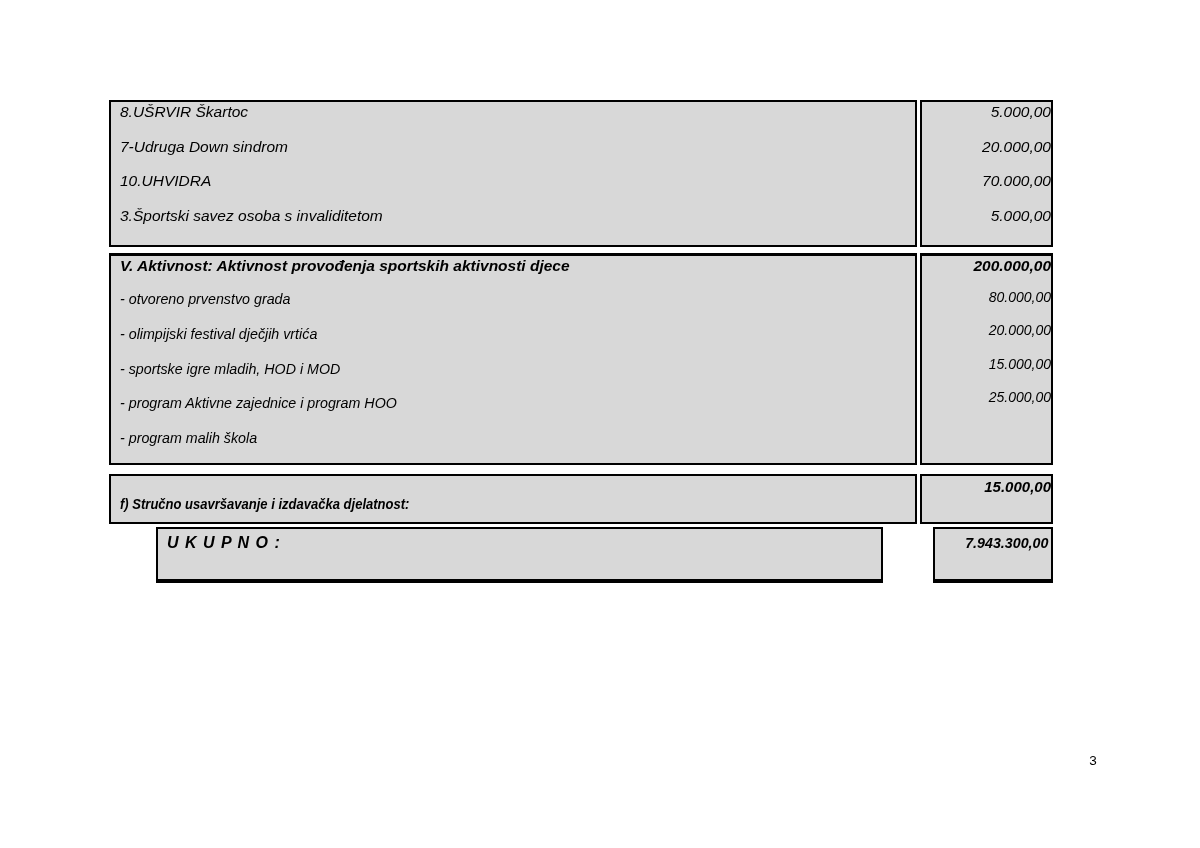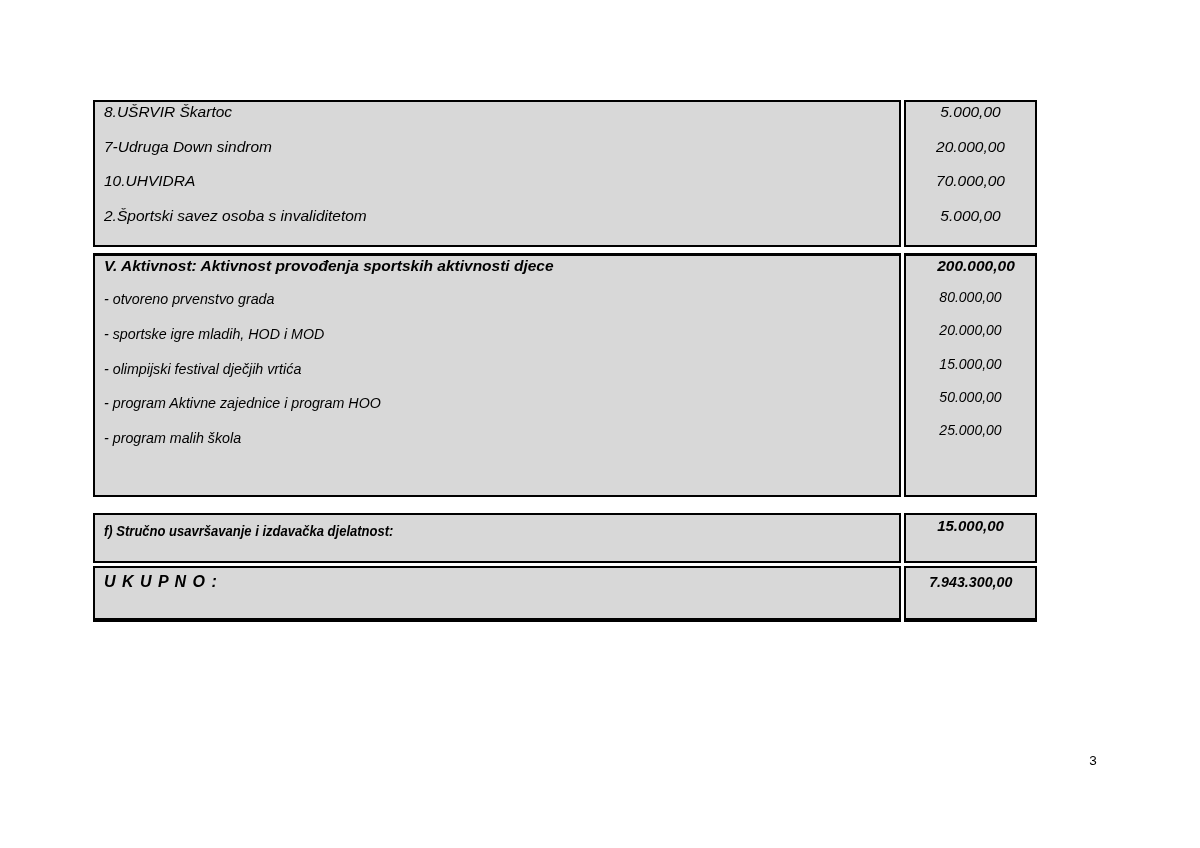--- a/index.html
+++ b/index.html
@@ -11,60 +11,60 @@
     position: relative;
     width: 1200px;
     height: 848px;
     background: var(--page-bg, #ffffff);
     font-family: "Liberation Sans", sans-serif;
     color: #000000;
     overflow: hidden;
   }
   .doc-table {
     position: absolute;
-    left: 93px;
+    left: 109px;
     top: 100px;
     width: 944px;
   }
   .block {
     display: flex;
     gap: 3px;
   }
   .cell {
     background: var(--cell-bg, #d8d8d8);
     border: 2px solid var(--border-color, #000000);
     box-sizing: border-box;
     overflow: hidden;
     font-style: italic;
   }
   .cell-left  { width: 808px; padding-left: 9px; }
-  .cell-right { width: 133px; text-align: center; }
+  .cell-right { width: 133px; text-align: right; }
 
   .b1 { height: 147px; margin-bottom: 6px; }
-  .b2 { height: 244px; margin-bottom: 16px; }
+  .b2 { height: 212px; margin-bottom: 9px; }
   .b3 { height: 50px;  margin-bottom: 3px; }
   .b4 { height: 56px; }
 
   .b2 .cell { border-top-width: 3px; }
-  .b4 .cell { border-bottom-width: 4px; }
+  .b4 .cell { border-bottom-width: 4px; margin-left: 47px; }
 
   .row { margin: 0; white-space: nowrap; }
 
   
   .b1 .row-label  { height: 34.5px; line-height: 19px; font-size: 15.5px; }
   .b1 .row-value  { height: 34.5px; line-height: 19px; font-size: 15.5px; }
 
   
   .b2 .header-label { height: 33px;  line-height: 19px; font-size: 15.5px; font-weight: bold; }
   .b2 .item-label   { height: 34.8px; line-height: 19px; font-size: 15.5px; }
   .b2 .header-value { height: 32px;  line-height: 19px; font-size: 15.5px; font-weight: bold; padding-left: 11px; }
   .b2 .item-value   { height: 33.3px; line-height: 19px; font-size: 14px; }
 
   
-  .b3 .row-label { padding-top: 6px; line-height: 19px; font-size: 15.5px; font-weight: bold; }
+  .b3 .row-label { padding-top: 18px; line-height: 19px; font-size: 15.5px; font-weight: bold; }
   .b3 .row-value { padding-top: 1px; line-height: 19px; font-size: 15px;   font-weight: bold; }
   .b4 .row-label { padding-top: 4px; line-height: 19px; font-size: 16px;   font-weight: bold; letter-spacing: 1px; }
   .b4 .row-value { padding-top: 4px; line-height: 19px; font-size: 15px;   font-weight: bold; }
 
   
   .narrow {
     display: inline-block;
     transform: scaleX(0.92);
     transform-origin: 0 50%;
   }
@@ -94,45 +94,44 @@
 
 <div class="sheet">
 
   <div class="doc-table">
 
     <div class="block b1">
       <div class="cell cell-left">
         <p class="row row-label">8.UŠRVIR Škartoc</p>
         <p class="row row-label">7-Udruga Down sindrom</p>
         <p class="row row-label">10.UHVIDRA</p>
-        <p class="row row-label">2.Športski savez osoba s invaliditetom</p>
+        <p class="row row-label">3.Športski savez osoba s invaliditetom</p>
       </div>
       <div class="cell cell-right">
         <p class="row row-value">5.000,00</p>
         <p class="row row-value">20.000,00</p>
         <p class="row row-value">70.000,00</p>
         <p class="row row-value">5.000,00</p>
       </div>
     </div>
 
     <div class="block b2">
       <div class="cell cell-left">
         <p class="row header-label">V. Aktivnost: Aktivnost provođenja sportskih aktivnosti djece</p>
         <p class="row item-label"><span class="narrow">- otvoreno prvenstvo grada</span></p>
+        <p class="row item-label"><span class="narrow">- olimpijski festival dječjih vrtića</span></p>
         <p class="row item-label"><span class="narrow">- sportske igre mladih, HOD i MOD</span></p>
-        <p class="row item-label"><span class="narrow">- olimpijski festival dječjih vrtića</span></p>
         <p class="row item-label"><span class="narrow">- program Aktivne zajednice i program HOO</span></p>
         <p class="row item-label"><span class="narrow">- program malih škola</span></p>
       </div>
       <div class="cell cell-right">
         <p class="row header-value">200.000,00</p>
         <p class="row item-value">80.000,00</p>
         <p class="row item-value">20.000,00</p>
         <p class="row item-value">15.000,00</p>
-        <p class="row item-value">50.000,00</p>
         <p class="row item-value">25.000,00</p>
       </div>
     </div>
 
     <div class="block b3">
       <div class="cell cell-left">
         <p class="row row-label"><span class="narrower">f) Stručno usavršavanje i izdavačka djelatnost:</span></p>
       </div>
       <div class="cell cell-right">
         <p class="row row-value">15.000,00</p>

